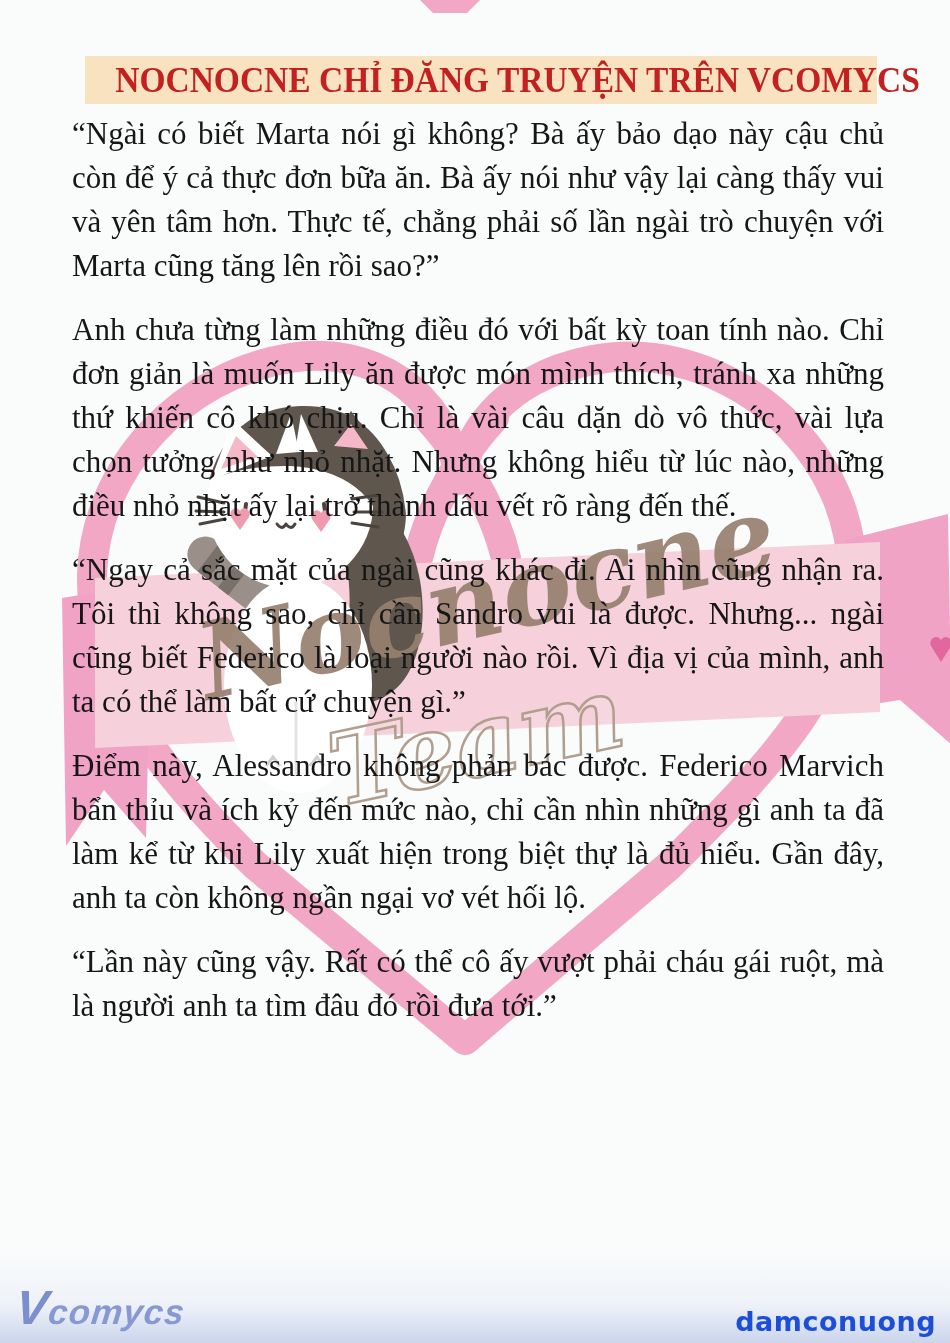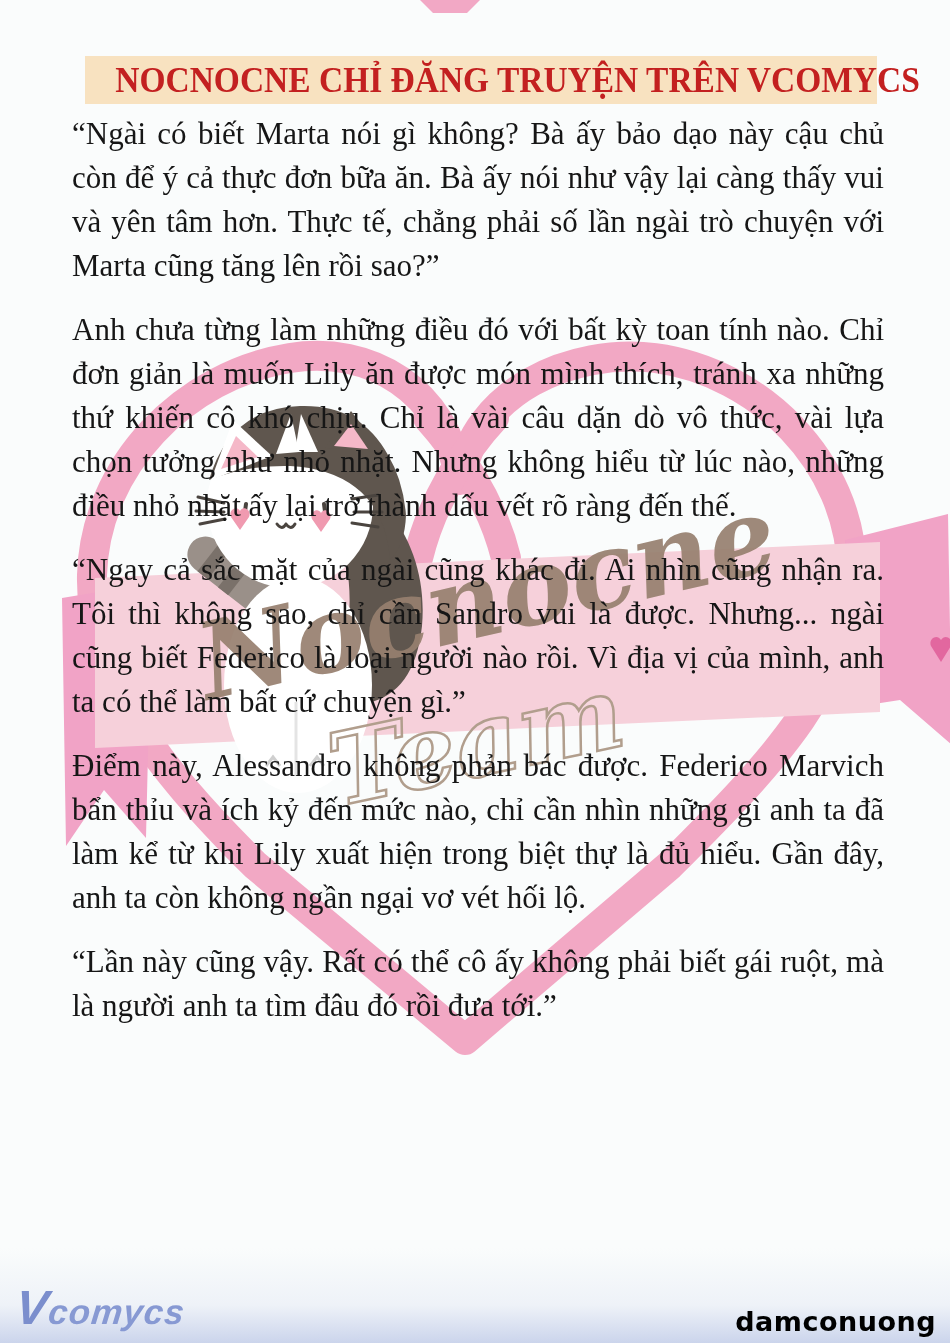--- a/index.html
+++ b/index.html
@@ -29,21 +29,21 @@
     position:absolute;left:16px;bottom:8px;z-index:3;
     font-family:"Liberation Sans","DejaVu Sans",sans-serif;
     font-style:italic;font-weight:bold;font-size:35px;letter-spacing:1px;
     color:#8799d3;transform:skewX(-6deg);
   }
   .vcomycs-logo::first-letter{font-size:48px;color:#7b8ecd;}
   .uploader-mark{
     position:absolute;right:14px;bottom:6px;z-index:3;
     font-family:"DejaVu Sans","Liberation Sans",sans-serif;
     font-weight:bold;font-size:27px;letter-spacing:0.5px;
-    color:#000000;text-shadow:0 0 2px #d9e3ee;
+    color:#1d4ed8;text-shadow:0 0 2px #d9e3ee;
   }
 </style>
 </head>
 <body>
 
 <svg class="watermark-svg" width="950" height="1343" viewBox="0 0 950 1343">
 
   <polygon points="420,0 480,0 467,13 433,13" fill="#f2a8c5"></polygon>
 
   <g>
@@ -128,20 +128,20 @@
 
 <div class="notice">
   <span>NOCNOCNE CHỈ ĐĂNG TRUYỆN TRÊN VCOMYCS</span>
 </div>
 
 <main class="text-body">
   <p>“Ngài có biết Marta nói gì không? Bà ấy bảo dạo này cậu chủ còn để ý cả thực đơn bữa ăn. Bà ấy nói như vậy lại càng thấy vui và yên tâm hơn. Thực tế, chẳng phải số lần ngài trò chuyện với Marta cũng tăng lên rồi sao?”</p>
   <p>Anh chưa từng làm những điều đó với bất kỳ toan tính nào. Chỉ đơn giản là muốn Lily ăn được món mình thích, tránh xa những thứ khiến cô khó chịu. Chỉ là vài câu dặn dò vô thức, vài lựa chọn tưởng như nhỏ nhặt. Nhưng không hiểu từ lúc nào, những điều nhỏ nhặt ấy lại trở thành dấu vết rõ ràng đến thế.</p>
   <p>“Ngay cả sắc mặt của ngài cũng khác đi. Ai nhìn cũng nhận ra. Tôi thì không sao, chỉ cần Sandro vui là được. Nhưng... ngài cũng biết Federico là loại người nào rồi. Vì địa vị của mình, anh ta có thể làm bất cứ chuyện gì.”</p>
   <p>Điểm này, Alessandro không phản bác được. Federico Marvich bẩn thỉu và ích kỷ đến mức nào, chỉ cần nhìn những gì anh ta đã làm kể từ khi Lily xuất hiện trong biệt thự là đủ hiểu. Gần đây, anh ta còn không ngần ngại vơ vét hối lộ.</p>
-  <p>“Lần này cũng vậy. Rất có thể cô ấy không phải biết gái ruột, mà là người anh ta tìm đâu đó rồi đưa tới.”</p>
+  <p>“Lần này cũng vậy. Rất có thể cô ấy vượt phải cháu gái ruột, mà là người anh ta tìm đâu đó rồi đưa tới.”</p>
 </main>
 
 <div class="bottom-fade"></div>
 
 <div class="vcomycs-logo">Vcomycs</div>
 
 <div class="uploader-mark">damconuong</div>
 
 </body></html>

